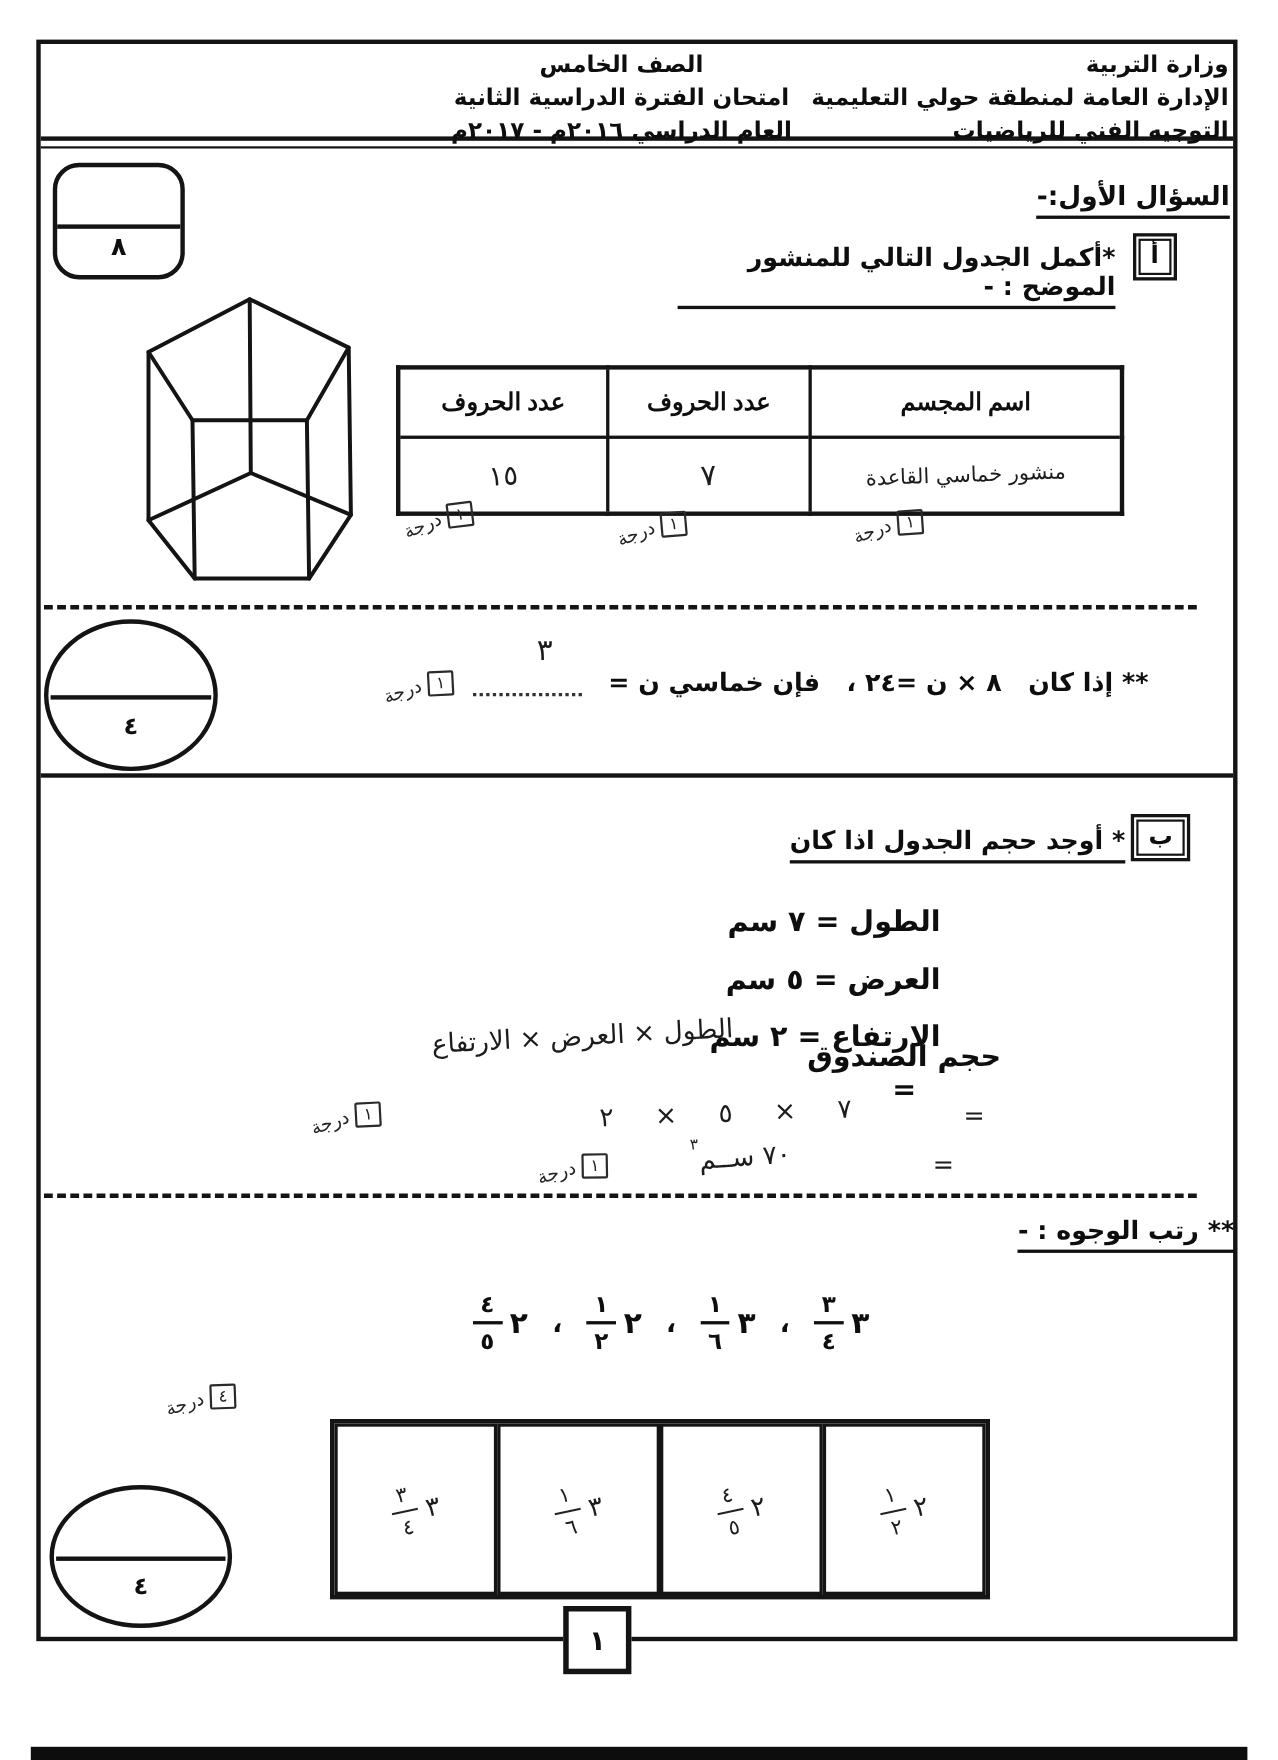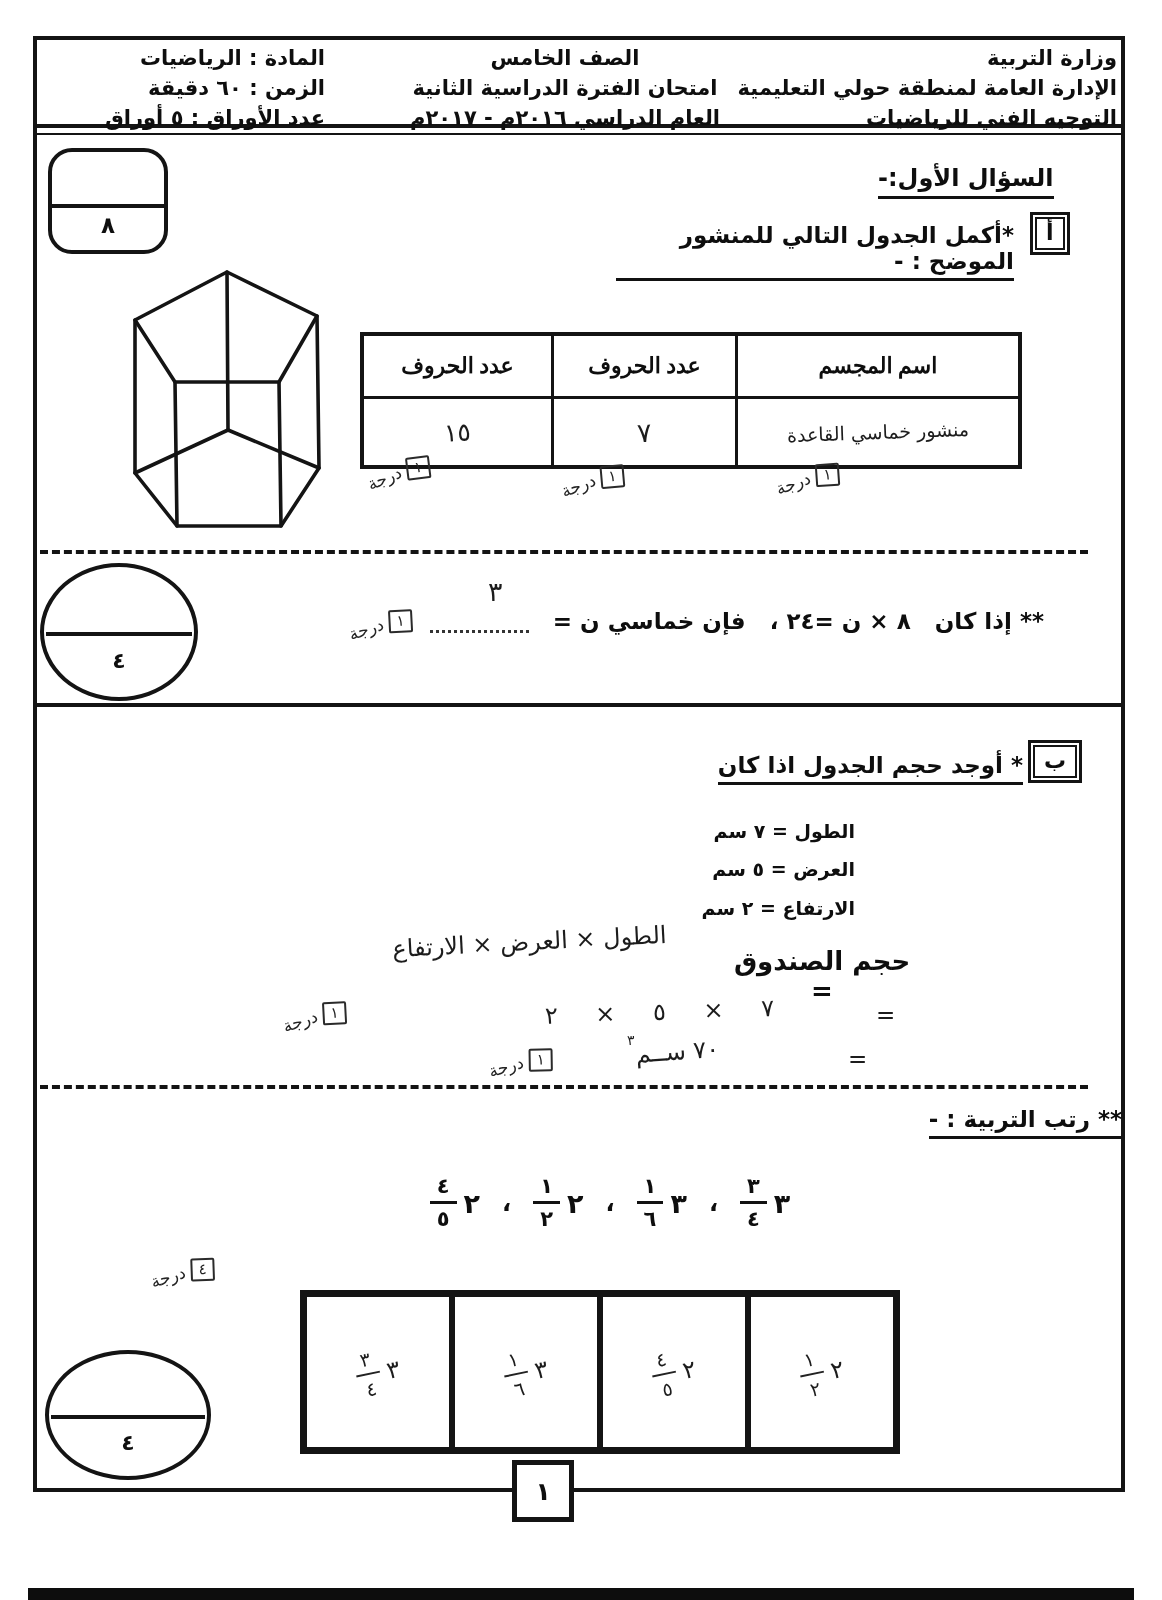--- a/index.html
+++ b/index.html
@@ -60,21 +60,21 @@
   .mixed.hand .den{border-top:2px solid #222;}
 
   
   .ans-grid{left:300px;top:1290px;width:592px;height:156px;border:4px solid #141414;display:grid;grid-template-columns:repeat(4,1fr);direction:rtl;background:#fff;}
   .ans-grid .cell{border:3px solid #141414;display:flex;align-items:center;justify-content:center;}
 
   .eq-row{left:430px;top:608px;width:614px;display:flex;direction:rtl;align-items:center;gap:24px;font-size:23px;font-weight:bold;white-space:nowrap;}
   .answer-line{position:relative;display:inline-block;width:158px;border-bottom:3px dotted #333;height:20px;}
   .answer-line .ans{position:absolute;top:-34px;left:58px;font-size:27px;}
 
-  .dims{left:590px;top:812px;width:265px;text-align:right;font-size:19px;font-weight:bold;line-height:2.02;}
+  .dims{left:590px;top:812px;width:265px;text-align:right;font-size:26px;font-weight:bold;line-height:2.02;}
   .pgnum{left:512px;top:1460px;width:52px;height:52px;border:5px solid #141414;background:#fff;z-index:6;
          display:flex;align-items:center;justify-content:center;font-size:25px;font-weight:bold;}
   .scan-strip{left:28px;top:1588px;width:1106px;height:12px;background:#0d0d0d;}
   sup.hand-sup{font-size:14px;position:relative;top:-9px;}
 </style>
 </head>
 <body>
 
 <div class="page">
 
@@ -84,32 +84,27 @@
   <div class="abs hdr hdr-right">
     <div>وزارة التربية</div>
     <div>الإدارة العامة لمنطقة حولي التعليمية</div>
     <div>التوجيه الفني للرياضيات</div>
   </div>
   <div class="abs hdr hdr-center">
     <div>الصف الخامس</div>
     <div>امتحان الفترة الدراسية الثانية</div>
     <div>العام الدراسي ٢٠١٦م - ٢٠١٧م</div>
   </div>
-  <div class="abs hdr hdr-left">
-    <div>المادة : الرياضيات</div>
-    <div>الزمن : ٦٠ دقيقة</div>
-    <div>عدد الأوراق : ٥ أوراق</div>
-  </div>
 
   <div class="abs score-rbox" style="z-index:3;">
     <div class="divider"></div>
     <div class="val">٨</div>
   </div>
 
-  <div class="abs" style="left:878px;top:164px;width:240px;text-align:left;">
+  <div class="abs" style="left:878px;top:164px;width:240px;text-align:right;">
     <span class="u b" style="font-size:24px;">السؤال الأول:-</span>
   </div>
 
   <div class="abs label-box" style="left:1030px;top:212px;">
     <div class="inner">أ</div>
   </div>
   <div class="abs" style="left:616px;top:222px;width:398px;text-align:right;">
     <span class="u b" style="font-size:23px;">*أكمل الجدول التالي للمنشور الموضح : -</span>
   </div>
 
@@ -221,21 +216,21 @@
   <div class="abs" style="left:488px;top:1052px;transform:rotate(-10deg);">
     <span class="mark">
         <span class="mbox">١</span>
         <span class="mword">درجة</span>
       </span>
   </div>
 
   <div class="abs hr-dash" style="left:40px;top:1085px;width:1048px;"></div>
 
   <div class="abs" style="left:882px;top:1106px;width:240px;text-align:right;">
-    <span class="u b" style="font-size:23px;">** رتب التربية : -</span>
+    <span class="u b" style="font-size:23px;">** رتب الوجوه : -</span>
   </div>
 
   <div class="abs" style="left:350px;top:1176px;width:520px;display:flex;direction:rtl;justify-content:center;align-items:center;gap:22px;">
     <span class="mixed">
       <span class="whole">٣</span>
       <span class="frac">
           <span class="num">٣</span>
           <span class="den">٤</span>
         </span>
     </span>

